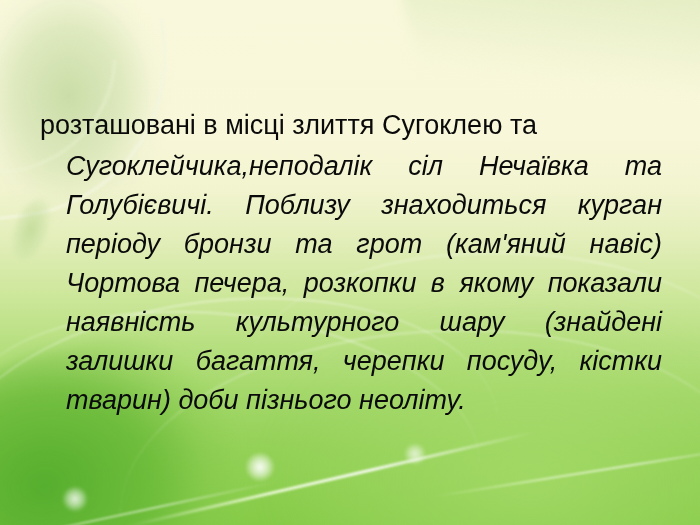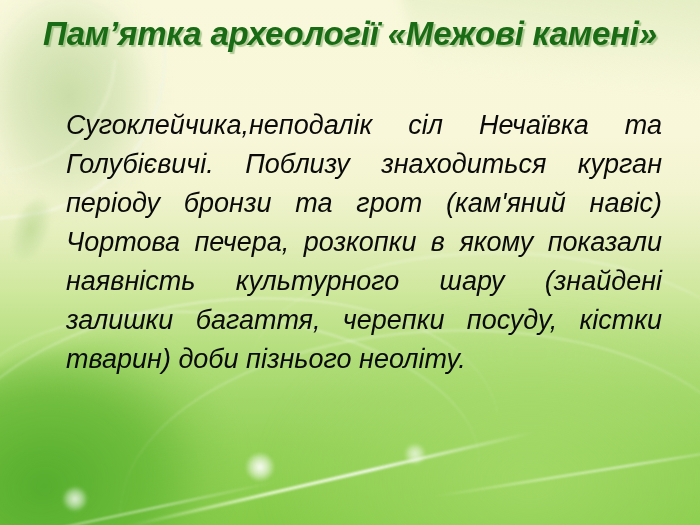--- a/index.html
+++ b/index.html
@@ -226,20 +226,20 @@
   <div class="vein-diag vein-diag-1"></div>
   <div class="vein-diag vein-diag-2"></div>
   <div class="vein-diag vein-diag-3"></div>
 
   <div class="glow-dot glow-dot-1"></div>
   <div class="glow-dot glow-dot-2"></div>
   <div class="glow-dot glow-dot-3"></div>
 
   <div class="content">
 
-    <h1 class="slide-title">Пам’ятка археології «Межові камені»</h1>
 
     <div class="body-block">
+      <p class="para para-first">розташовані в місці злиття Сугоклею та</p>
       <p class="para para-hanging">Сугоклейчика,неподалік сіл Нечаївка та Голубієвичі. Поблизу знаходиться курган періоду бронзи та грот (кам'яний навіс) Чортова печера, розкопки в якому показали наявність культурного шару (знайдені залишки багаття, черепки посуду, кістки тварин) доби пізнього неоліту.</p>
     </div>
 
   </div>
 </div>
 
 </body></html>

